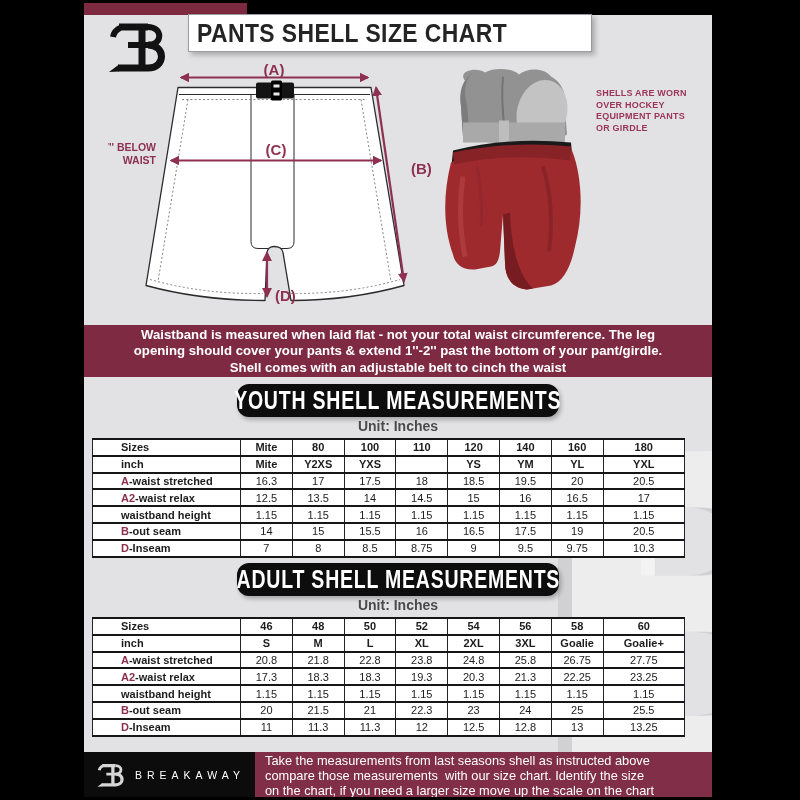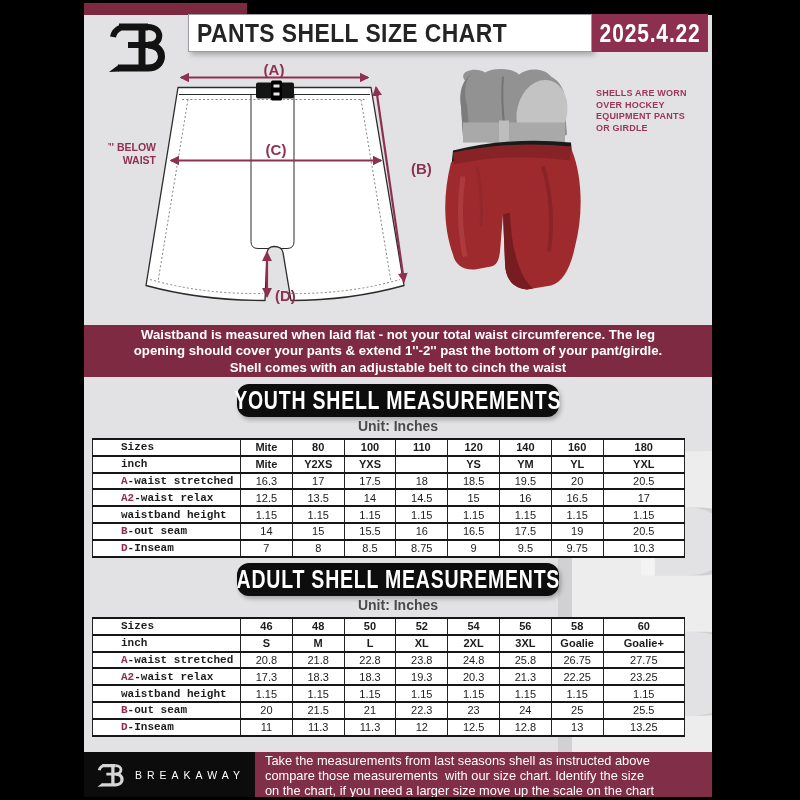--- a/index.html
+++ b/index.html
@@ -43,21 +43,21 @@
   .unit-label{position:absolute;left:0;width:628px;text-align:center;color:#4a4a4a;
               font-size:14px;font-weight:700;z-index:2;}
 
   
   table.sizes{position:absolute;left:8px;width:593px;border-collapse:collapse;background:#fff;
               table-layout:fixed;z-index:2;}
   table.sizes col.c-label{width:25%;} table.sizes col.c-data{width:8.75%;} table.sizes col.c-last{width:13.75%;}
   table.sizes td{border:1px solid #242424;border-top:2px solid #161616;border-bottom:2px solid #161616;
                  height:14.8px;font-size:11px;color:#1c1c1c;text-align:center;padding:0 2px;overflow:hidden;
                  white-space:nowrap;}
-  table.sizes td.lbl{text-align:left;padding-left:28px;font-weight:700;font-family:Liberation Mono, monospace;}
+  table.sizes td.lbl{text-align:left;padding-left:28px;font-weight:700;}
   table.sizes td.hdr{font-weight:700;}
   table.sizes span.pfx{color:#8e2e4c;font-weight:700;}
 
   
   .watermark{position:absolute;right:-155px;top:400px;font-size:440px;font-weight:700;
              font-family:"DejaVu Sans",sans-serif;color:rgba(255,255,255,.6);z-index:1;line-height:1;
              text-shadow:-14px 0 0 rgba(160,160,165,.25);}
 
   
   .footer-black{position:absolute;left:0;top:752px;width:171px;height:45px;background:#0c0c0c;z-index:3;
@@ -86,23 +86,20 @@
       <path d="M13 8 H42" stroke-width="7"></path>
       <path d="M36 6 V49" stroke-width="7"></path>
       <path d="M42 8 c15 0 15 18 0 18 H22" stroke-width="6"></path>
       <path d="M42 26 c18 0 18 23 0 23 H12" stroke-width="7"></path>
     </g>
     <path d="M13 45.5 L3 53 L13 52.5 Z" fill="#121212"></path>
   </svg>
 
   <div class="title-box">
     <span>PANTS SHELL SIZE CHART</span>
-  </div>
-  <div class="date-box">
-    <span>2025.4.22</span>
   </div>
 
   <svg class="diagram" width="332" height="248" viewBox="0 0 332 245">
     <defs>
       <marker id="ah" viewBox="0 0 10 10" refX="8.5" refY="5" markerWidth="4.5" markerHeight="4.5" orient="auto-start-reverse">
         <path d="M0 0 L10 5 L0 10 Z" fill="#8e3050"></path>
       </marker>
     </defs>
 
     <path d="M70,24 L263,24 L296,222 Q242,237 183,237 L175,189 Q174,183 166,183 Q160,183 159,189 L157,237 Q93,237 38,222 Z" fill="#ffffff" stroke="#2b2b2b" stroke-width="1.3" stroke-linejoin="round"></path>

